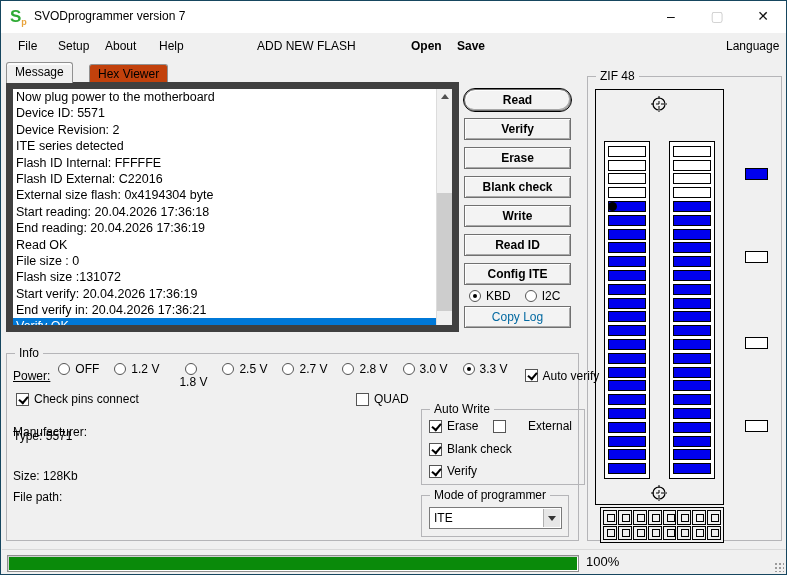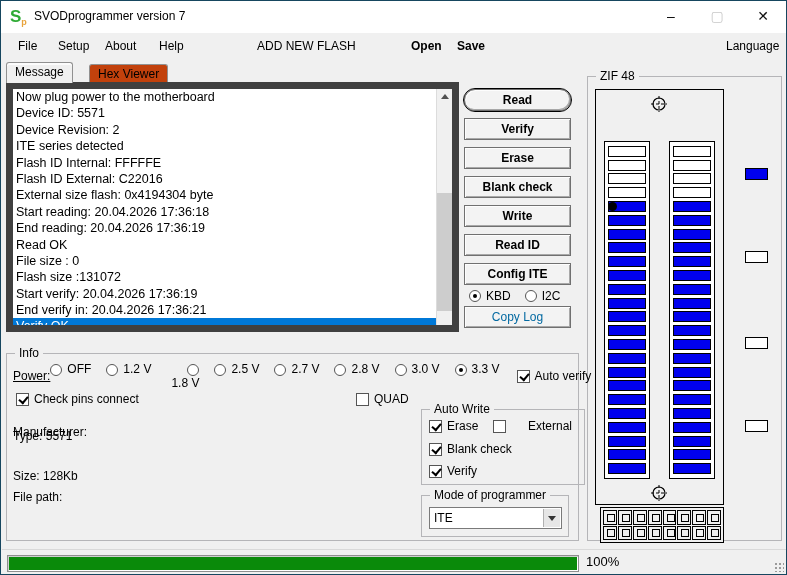--- a/index.html
+++ b/index.html
@@ -86,22 +86,22 @@
   .pinslot.pin1::after{content:"";position:absolute;left:-1px;top:0;width:9px;height:9px;border-radius:50%;background:#000;}
   .indicator{position:absolute;left:744px;width:23px;height:12px;border:1px solid #000;background:#fff;}
   .indicator.filled{background:var(--pin-blue);}
   .ind0{top:167px;}.ind1{top:250px;}.ind2{top:336px;}.ind3{top:419px;}
   .conn-grid{position:absolute;left:599px;top:506px;width:124px;height:36px;border:1px solid #000;background:var(--bg);
              display:grid;grid-template-columns:repeat(8,1fr);grid-template-rows:repeat(2,1fr);padding:2px;gap:1px;}
   .conn-cell{border:1px solid #000;position:relative;background:var(--bg);}
   .conn-cell::after{content:"";position:absolute;left:3px;top:2.5px;width:6px;height:6px;border:1px solid #000;}
   
   .power-row{position:absolute;left:12px;top:361px;display:flex;align-items:center;}
-  .power-row .plabel{margin-right:0;text-decoration:underline;}
-  .power-row .radio-item{margin-right:15px;align-items:flex-end;}
+  .power-row .plabel{margin-right:8px;text-decoration:underline;}
+  .power-row .radio-item{margin-right:15px;}
   .power-row .check-item{margin-left:2px;}
   .cb-pins{position:absolute;left:15px;top:391px;}
   .cb-quad{position:absolute;left:355px;top:391px;}
   .fld{position:absolute;left:12px;font-size:12px;}
   .f0{top:424px;}.f1{top:428px;}.f2{top:468px;}.f3{top:489px;}
   .aw-item{position:absolute;}
   .aw0{left:428px;top:418px;}.aw1{left:492px;top:418px;gap:17px;}.aw2{left:428px;top:441px;}.aw3{left:428px;top:463px;}
   .combo{position:absolute;left:428px;top:506px;width:133px;height:22px;background:#fff;border:1px solid #7a7a7a;}
   .combo .val{position:absolute;left:4px;top:3px;font-size:12px;}
   .combo .drop{position:absolute;right:1px;top:1px;width:17px;height:18px;background:#e6e6e6;border-left:1px solid #b0b0b0;}

